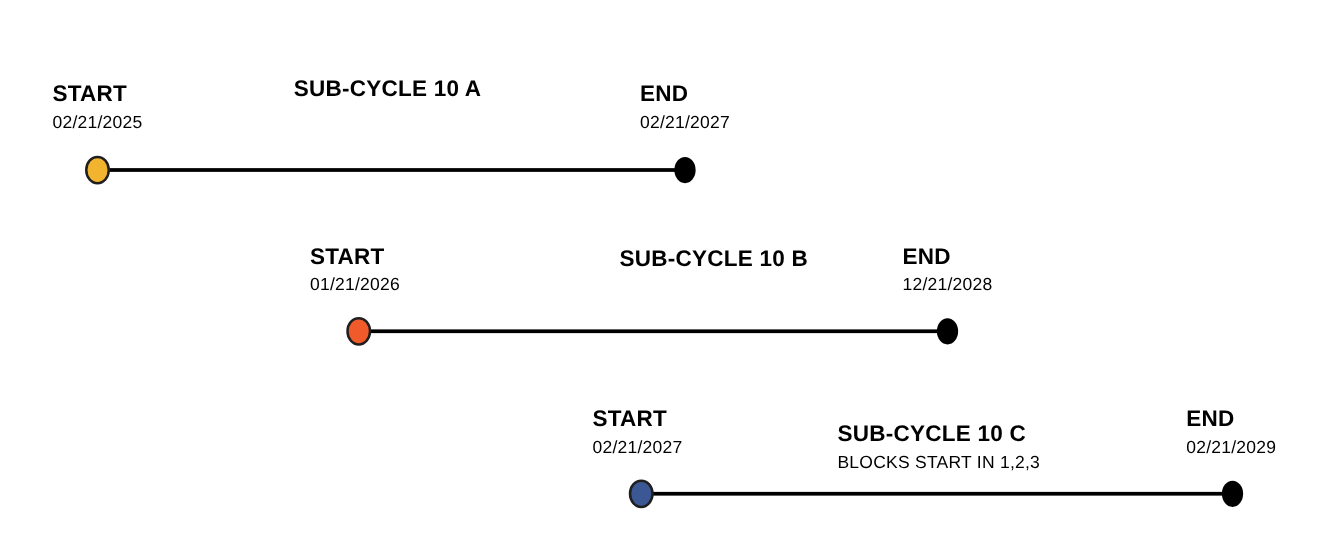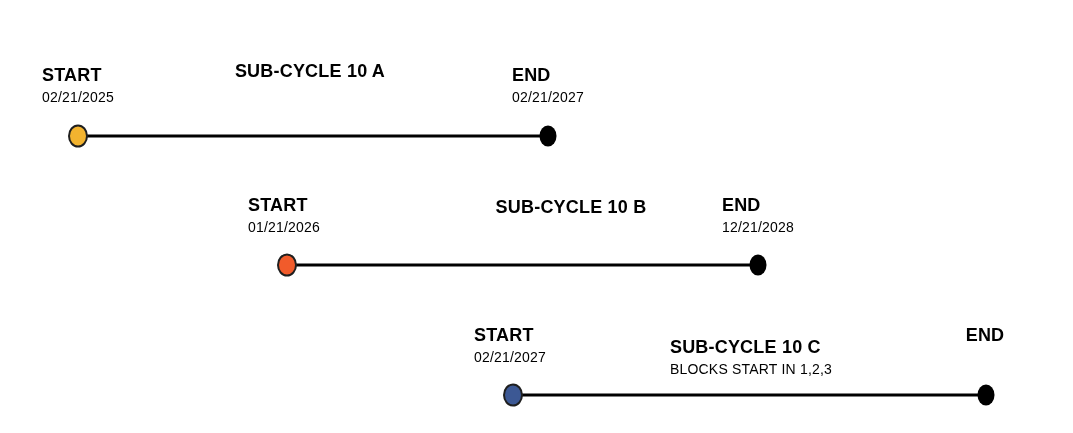--- a/index.html
+++ b/index.html
@@ -123,19 +123,20 @@
     <div class="label-block start-block">
       <div class="lbl-bold">START</div>
       <div class="lbl-reg">02/21/2027</div>
     </div>
     <div class="label-block title-block">
       <div class="lbl-bold">SUB-CYCLE 10 C</div>
       <div class="lbl-reg">BLOCKS START IN 1,2,3</div>
     </div>
     <div class="label-block end-block">
       <div class="lbl-bold">END</div>
+      <div class="lbl-reg">02/21/2029</div>
     </div>
     <div class="tl-line"></div>
     <div class="dot start-dot" style="background-color: rgb(60, 88, 148);"></div>
     <div class="dot end-dot" style="background-color: rgb(0, 0, 0);"></div>
   </div>
 
 </div>
 
 </body></html>

